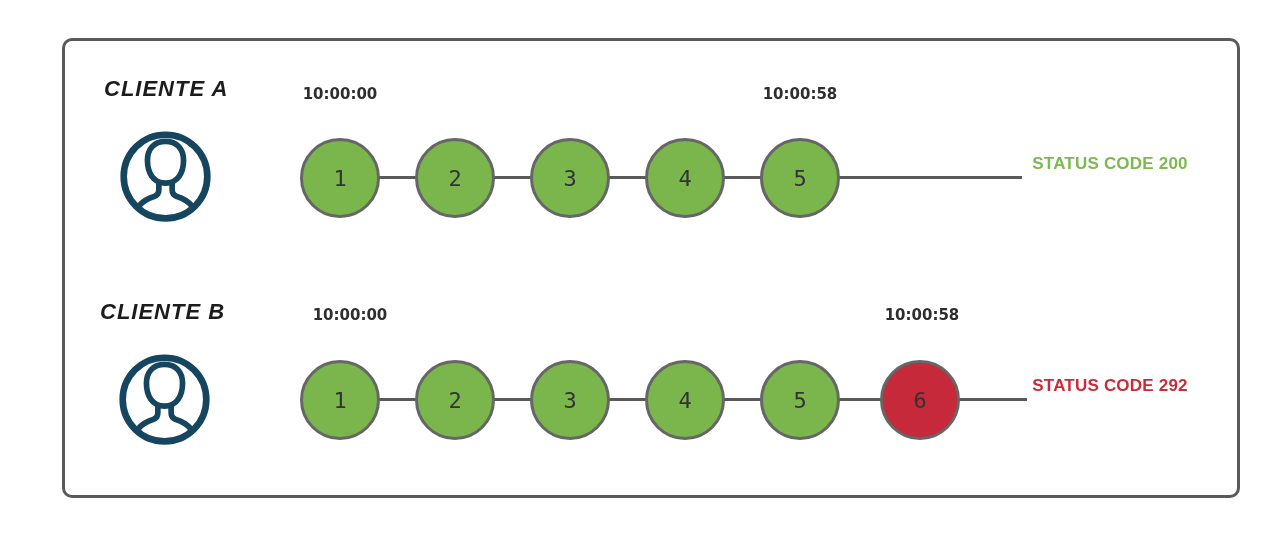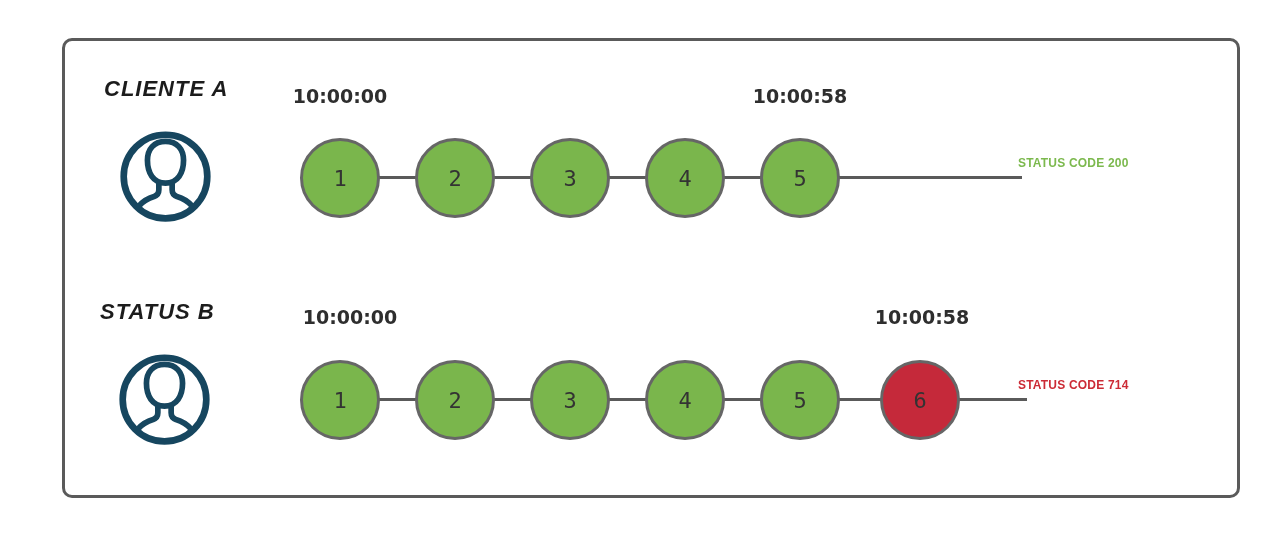--- a/index.html
+++ b/index.html
@@ -43,21 +43,21 @@
   .avatar{
     position:absolute;
     width:95px;height:95px;
   }
   .timestamp{
     position:absolute;
     width:140px;
     text-align:center;
     font-family:"DejaVu Sans", sans-serif;
     font-weight:bold;
-    font-size:19px;
+    font-size:15px;
     color:var(--timestamp-color);
     white-space:nowrap;
   }
   .timeline-line{
     position:absolute;
     height:3px;
     background:var(--line-gray);
   }
   .node{
     position:absolute;
@@ -67,22 +67,23 @@
     display:flex;align-items:center;justify-content:center;
     font-family:"DejaVu Sans Mono", monospace;
     font-size:22px;
     color:var(--number-color);
   }
   .node-green{background:var(--green-fill);}
   .node-red{background:var(--red-fill);}
   .status{
     position:absolute;
     width:184px;
+    text-align:center;
     font-weight:bold;
-    font-size:12px;
+    font-size:17px;
     line-height:23px;
     letter-spacing:0.2px;
     white-space:nowrap;
   }
   .status-ok{color:var(--green-text);}
   .status-err{color:var(--red-text);}
 </style>
 </head>
 <body>
 
@@ -122,21 +123,21 @@
     <span>4</span>
     </div>
   <div class="node node-green" style="left:760px;top:138px;">
     <span>5</span>
     </div>
 
   <div class="status status-ok" style="left:1018px;top:152px;">
     <div>STATUS CODE 200</div>
   </div>
 
-  <div class="client-label" style="left:100px;top:299px;">STATUS B</div>
+  <div class="client-label" style="left:100px;top:299px;">CLIENTE B</div>
 
   <svg class="avatar" style="left:117px;top:352px;" viewBox="0 0 100 100" aria-hidden="true">
     <defs>
         <clipPath id="avclip-b">
           <circle cx="50" cy="50" r="43"></circle>
         </clipPath>
       </defs>
     <g clip-path="url(#avclip-b)" stroke="var(--navy)" stroke-width="6" fill="#ffffff">
       <path d="M12 106 C14 84 27 74 38 71 C41 70 43 68 43 64 L43 56 L57 56 L57 64 C57 68 59 70 62 71 C73 74 86 84 88 106 Z"></path>
       <path d="M50 13 C38 13 31 21 31 33 C31 46 37 57 50 57 C63 57 69 46 69 33 C69 21 62 13 50 13 Z"></path>
@@ -162,15 +163,15 @@
     <span>4</span>
     </div>
   <div class="node node-green" style="left:760px;top:360px;">
     <span>5</span>
     </div>
   <div class="node node-red" style="left:880px;top:360px;">
     <span>6</span>
     </div>
 
   <div class="status status-err" style="left:1018px;top:374px;">
-    <div>STATUS CODE 714</div>
+    <div>STATUS CODE 292</div>
   </div>
 </div>
 
 </body></html>

